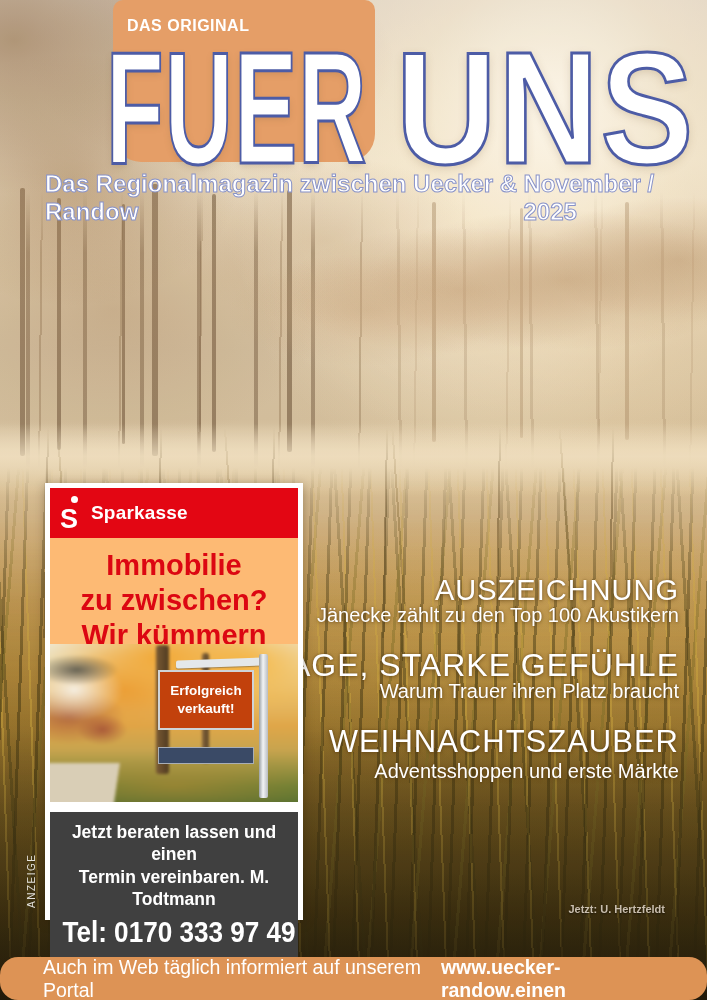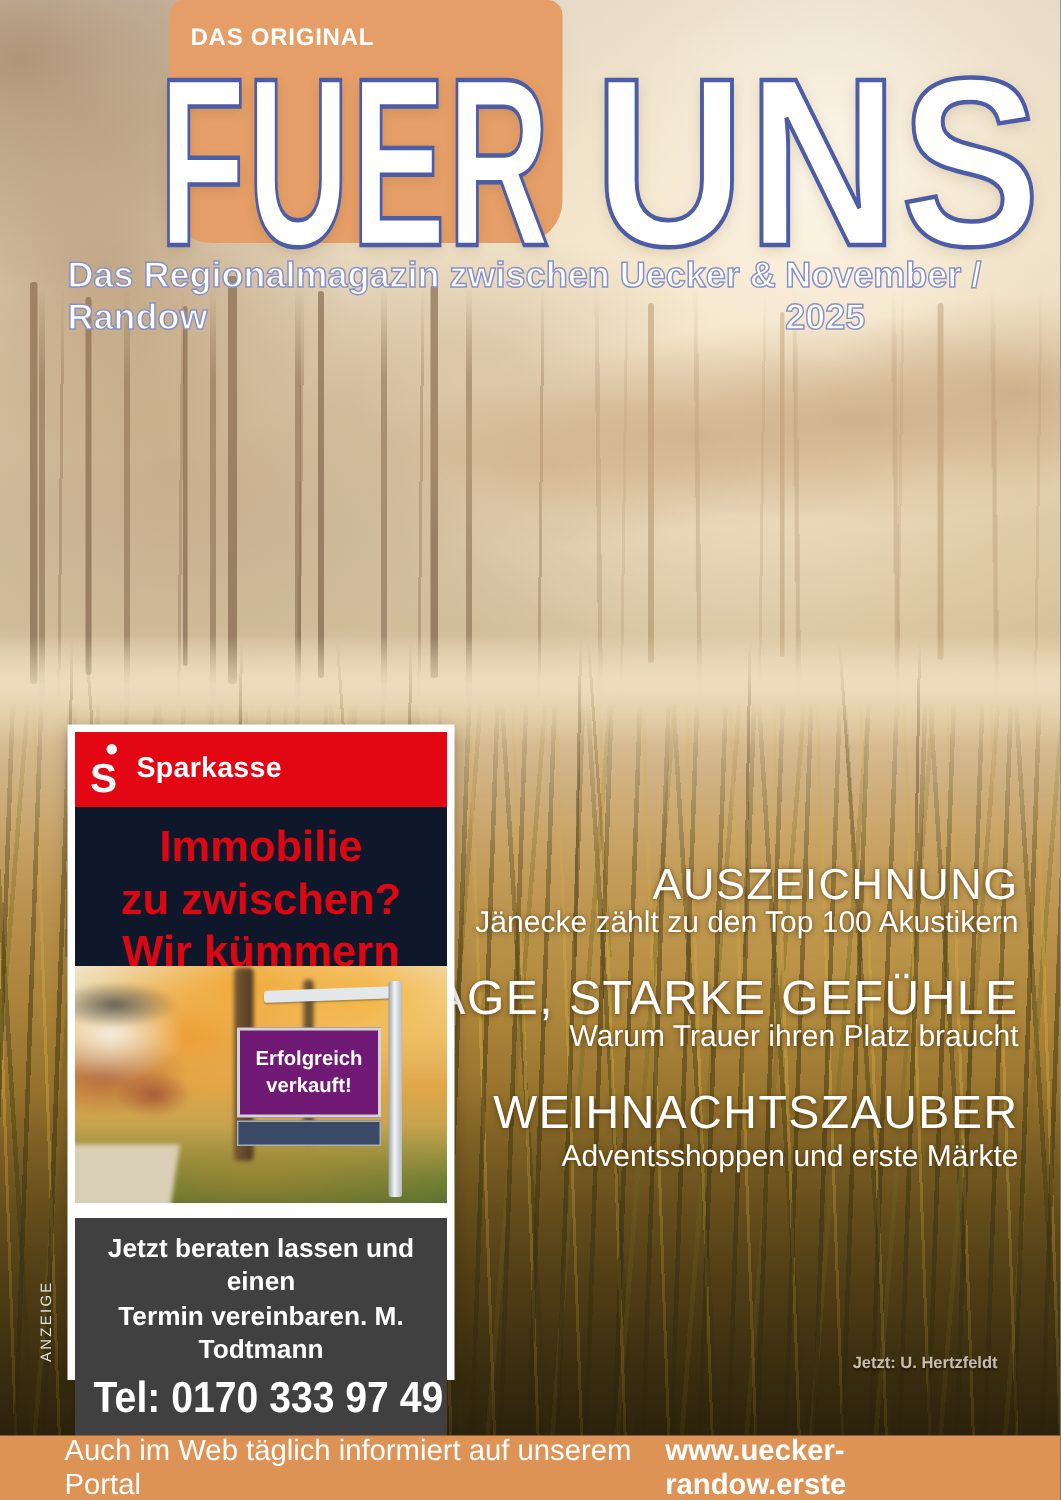--- a/index.html
+++ b/index.html
@@ -111,21 +111,21 @@
 
   
   .ad{position:absolute;left:45px;top:483px;width:258px;height:437px;background:#fff;
     box-sizing:border-box;padding:5px;display:flex;flex-direction:column;
     box-shadow:0 2px 10px rgba(40,25,5,.35);}
   .ad-head{background:#e30613;height:50px;flex:none;display:flex;align-items:center;gap:9px;padding-left:10px;color:#fff;}
   .sk-logo{position:relative;width:22px;height:36px;flex:none;}
   .sk-dot{position:absolute;left:11px;top:1px;width:7px;height:7px;border-radius:50%;background:#fff;}
   .sk-s{position:absolute;left:0;bottom:-2px;font-size:27px;font-weight:bold;color:#fff;line-height:1;}
   .sk-name{font-size:19px;line-height:1.2;font-weight:bold;letter-spacing:.2px;}
-  .ad-claim{height:106px;flex:none;background:#0f172a;color:#dc0712;font-weight:bold;font-size:29px;
+  .ad-claim{height:106px;flex:none;background:#fdba74;color:#dc0712;font-weight:bold;font-size:29px;
     line-height:1.2;text-align:center;padding-top:10px;box-sizing:border-box;}
   .ad-photo{height:158px;flex:none;position:relative;overflow:hidden;background:#e9c887;}
   .ph-blur{position:absolute;inset:-4px;filter:blur(1.4px);
     background:linear-gradient(180deg,#efe6cf 0%,#ecd9a8 16%,#e9bd68 34%,#dfa648 52%,#c8a44e 66%,#9a9140 78%,#6f8034 88%,#5a7030 100%);}
   .ph-blobs{position:absolute;inset:0;
     background:
       radial-gradient(ellipse 60px 22px at 12% 18%, rgba(70,72,66,.8), rgba(70,72,66,0) 70%),
       radial-gradient(ellipse 70px 45px at 11% 30%, rgba(245,240,230,.95), rgba(245,240,230,0) 70%),
       radial-gradient(ellipse 80px 40px at 9% 46%, rgba(168,92,58,.85), rgba(168,92,58,0) 70%),
       radial-gradient(ellipse 36px 22px at 22% 54%, rgba(150,60,50,.7), rgba(150,60,50,0) 70%),
@@ -137,40 +137,40 @@
     background:linear-gradient(90deg,#7a5a34,#4f3a20);border-radius:3px;}
   .ph-trunk2{position:absolute;left:61%;top:8%;width:7px;height:66%;
     background:linear-gradient(90deg,#84643c,#5a4426);border-radius:3px;}
   .ph-walk{position:absolute;left:-8px;bottom:0;width:55%;height:26%;
     background:linear-gradient(80deg,#d9ceb6 0 55%,rgba(217,206,182,0) 56%);transform:skewX(-18deg);}
   .ph-sign{position:absolute;inset:0;}
   .sign-post{position:absolute;right:30px;top:10px;width:9px;height:144px;border-radius:2px;
     background:linear-gradient(90deg,#9aa0a4,#f2f4f5 45%,#b8bcc0);}
   .sign-arm{position:absolute;right:34px;top:15px;width:88px;height:8px;background:#e4e8ea;
     border-radius:2px;transform:skewY(-2deg);box-shadow:0 1px 1px rgba(60,60,60,.4);}
-  .sign-board{position:absolute;right:44px;top:41px;width:96px;height:60px;background:#701a75;
+  .sign-board{position:absolute;right:44px;top:26px;width:96px;height:60px;background:#c2410c;
     border:2px solid #cfd4d8;box-sizing:border-box;display:flex;flex-direction:column;
     align-items:center;justify-content:center;color:#fff;font-size:13.5px;font-weight:bold;line-height:1.3;}
   .sign-board2{position:absolute;right:44px;top:103px;width:96px;height:17px;background:#3a4a66;
     border:1px solid #a8aeb6;box-sizing:border-box;}
   .ad-gap{height:10px;flex:none;background:#fff;}
   .ad-foot{flex:1;background:#404040;color:#fff;text-align:center;padding-top:9px;box-sizing:border-box;}
   .af-l1{font-size:17.5px;font-weight:bold;line-height:1.28;}
   .af-phone{font-size:29px;font-weight:bold;margin-top:5px;transform:scaleX(.9);white-space:nowrap;}
   .af-rep{font-size:13.5px;font-weight:bold;margin-top:7px;display:flex;align-items:center;justify-content:center;gap:5px;}
   .lbs-svg{display:inline-block;vertical-align:middle;}
   .anzeige{position:absolute;left:26px;top:908px;transform:rotate(-90deg);transform-origin:0 0;
     color:rgba(255,255,255,.85);font-size:10px;letter-spacing:1.5px;white-space:nowrap;}
 
   
   .credit{position:absolute;top:903px;right:42px;font-size:11px;font-weight:bold;color:#d8cdbf;
     opacity:.9;text-shadow:0 1px 2px rgba(0,0,0,.6);}
   .webbar{position:absolute;left:0;right:0;bottom:0;height:43px;background:#dd9355;
     display:flex;align-items:center;justify-content:space-between;
-    padding:0 42px 0 43px;color:#fff;}
+    padding:0 42px 0 43px;color:#fff;border-radius:18px;}
   .wb-text{font-size:19.5px;}
   .wb-url{font-size:19.5px;font-weight:bold;cursor:pointer;}
 </style>
 </head>
 <body>
 
 <div class="page">
 
   <div class="bg" aria-hidden="true">
     <div class="bg-base"></div>
@@ -264,16 +264,16 @@
         <span>Immobilien</span>
       </div>
     </div>
   </aside>
   <div class="anzeige">ANZEIGE</div>
 
   <div class="credit">Jetzt: U. Hertzfeldt</div>
 
   <footer class="webbar">
     <span class="wb-text">Auch im Web täglich informiert auf unserem Portal</span>
-    <span class="wb-url">www.uecker-randow.erste</span>
+    <span class="wb-url">www.uecker-randow.einen</span>
   </footer>
 
 </div>
 
 </body></html>

